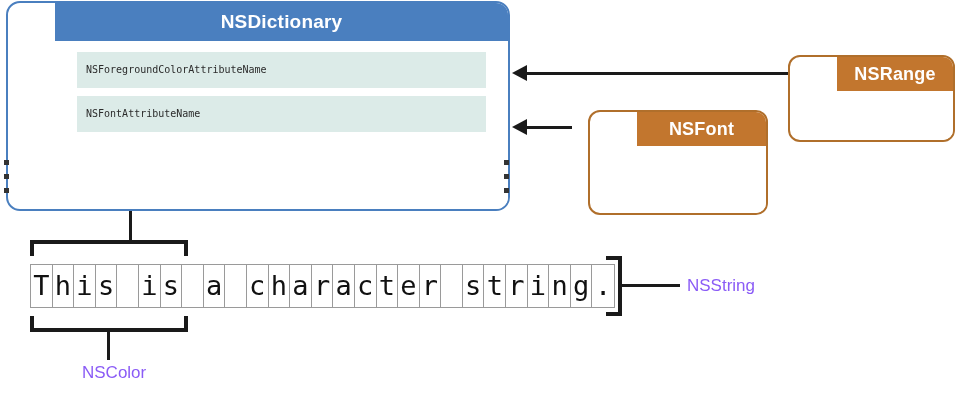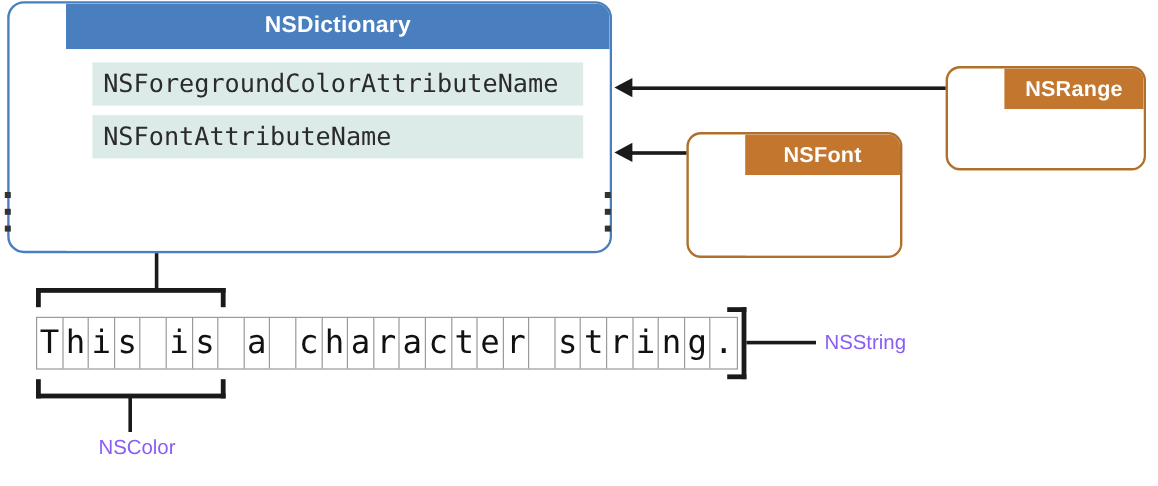--- a/index.html
+++ b/index.html
@@ -60,21 +60,21 @@
     height: calc(100% - 38px);
     padding: 11px 22px 0 22px;
   }
   .dict-row {
     box-sizing: border-box;
     height: 36px;
     line-height: 36px;
     background: #dcebe8;
     color: #2b2b2b;
     font-family: "DejaVu Sans Mono", monospace;
-    font-size: 21px;
+    font-size: 10px;
     padding-left: 9px;
     margin-bottom: 8px;
     white-space: nowrap;
     overflow: hidden;
   }
 
   
   .dots {
     position: absolute;
     width: 5px;
@@ -85,21 +85,21 @@
     width: 5px;
     height: 5px;
     background: #333333;
     margin-bottom: 9px;
   }
   #dots-left  { left: 4px;  top: 160px; }
   #dots-right { left: 504px; top: 160px; }
 
   
   #font-box {
-    left: 572px;
+    left: 588px;
     top: 110px;
     width: 180px;
     height: 105px;
     border: 2px solid #b06f2b;
   }
   #font-box .cb-header {
     height: 34px;
     line-height: 34px;
     background: #c2762e;
     font-size: 18px;

